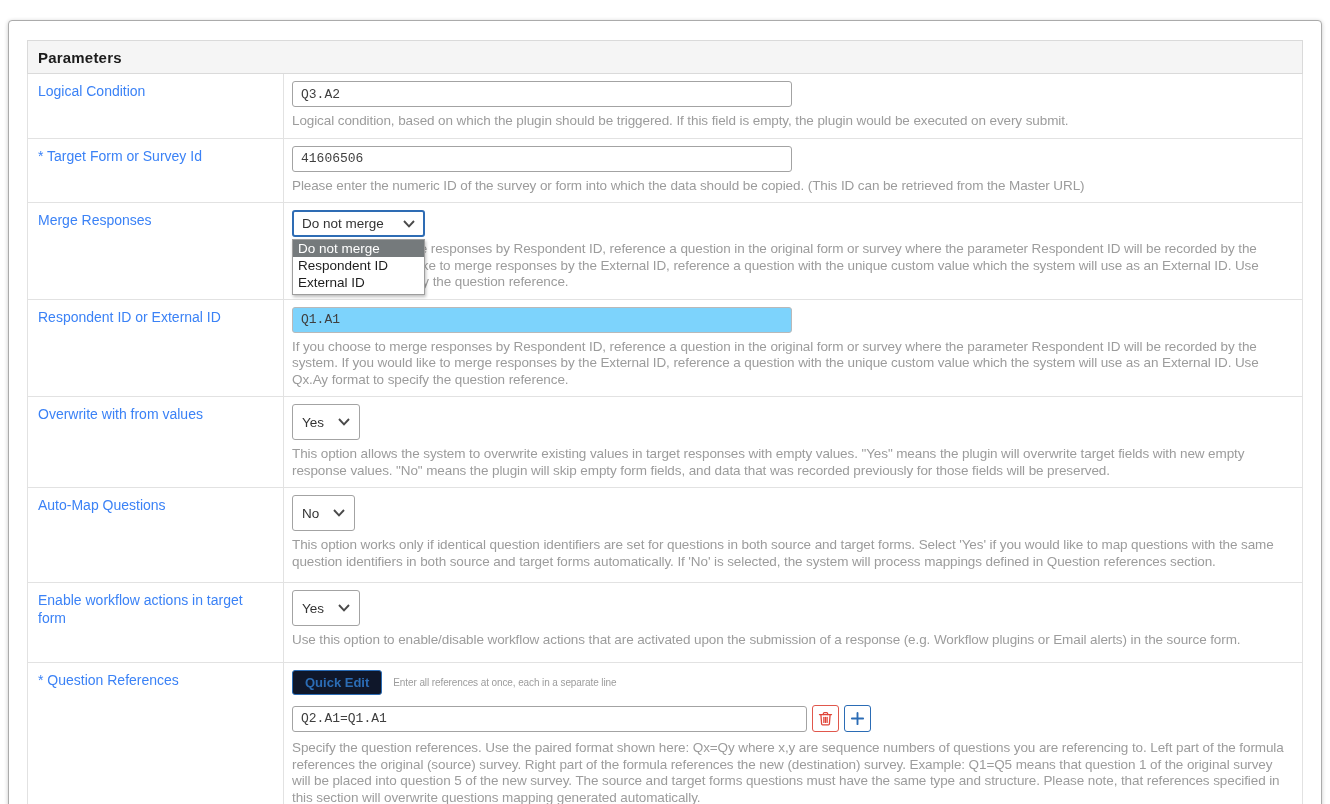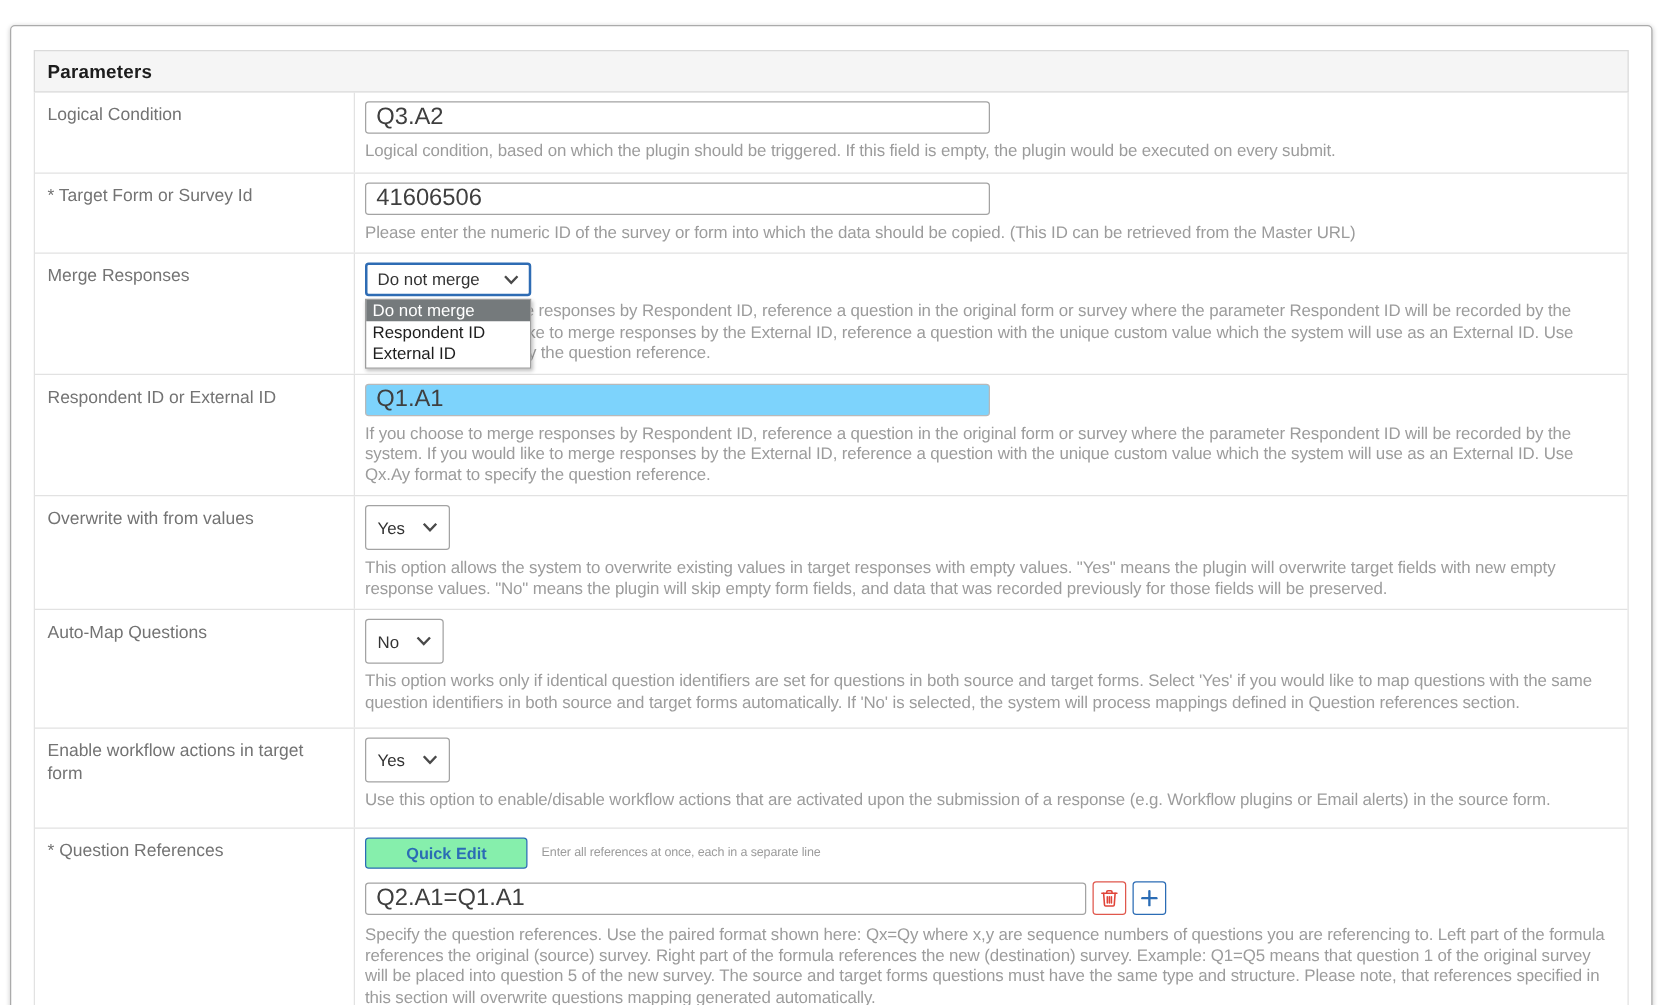--- a/index.html
+++ b/index.html
@@ -29,30 +29,30 @@
     border-left: 1px solid #e2e2e2;
     border-right: 1px solid #e2e2e2;
     border-bottom: 1px solid #e2e2e2;
   }
   .row { display: flex; border-bottom: 1px solid #e2e2e2; }
   .row:last-child { border-bottom: none; }
   .cell-label {
     width: 256px; flex: 0 0 256px;
     padding: 8px 12px 8px 10px;
     border-right: 1px solid #e2e2e2;
-    font-size: 14px; color: #737373; line-height: 18px;
+    font-size: 14px; color: #3b82f6; line-height: 18px;
   }
   .cell-content { flex: 1; padding: 7px 8px 8px 8px; position: relative; }
 
   .text-input {
     width: 500px; height: 25px;
     border: 1px solid #a3a3a3; border-radius: 3px;
     padding: 12px 8px;
-    font-family: Liberation Sans, sans-serif;
-    font-size: 19px; color: #3f3f3f;
+    font-family: Liberation Mono, monospace;
+    font-size: 13px; color: #3f3f3f;
     background: #fff;
     display: block;
   }
   .text-input.disabled { background: #7dd3fc; border-color: #b9b9b9; }
 
   .help {
     margin-top: 6px;
     font-size: 13.5px; line-height: 16.5px;
     color: #9c9c9c; letter-spacing: -0.1px;
     max-width: 1016px;
@@ -81,30 +81,30 @@
   .dropdown-option {
     height: 17px; line-height: 17px;
     padding: 0 5px;
     font-size: 13.5px; color: #1d1d1d;
     white-space: nowrap; cursor: default;
   }
   .dropdown-option.selected { background: #757a7c; color: #fff; }
 
   .qe-line { display: flex; align-items: center; gap: 11px; }
   .quick-edit-btn {
-    height: 25px; padding: 0 32px;
-    background: #86efac; border: 1px solid #2b6cb5; border-radius: 3px;
+    height: 25px; padding: 0 12px;
+    background: #0f172a; border: 1px solid #2b6cb5; border-radius: 3px;
     color: #2b6cb5; font-weight: bold; font-size: 13px;
     font-family: "Liberation Sans", "DejaVu Sans", sans-serif;
     cursor: pointer;
   }
   .qe-hint { font-size: 10px; color: #9c9c9c; letter-spacing: -0.1px; }
 
   .ref-line { display: flex; align-items: center; gap: 5px; margin-top: 10px; }
-  .ref-line .text-input { width: 577px; }
+  .ref-line .text-input { width: 515px; }
   .icon-btn {
     width: 27px; height: 27px;
     border-radius: 3px; background: #fff;
     display: inline-flex; align-items: center; justify-content: center;
     cursor: pointer; padding: 0;
   }
   .icon-btn.danger { border: 1px solid #e0574c; }
   .icon-btn.primary { border: 1px solid #2b6cb5; }
 </style>
 </head>

